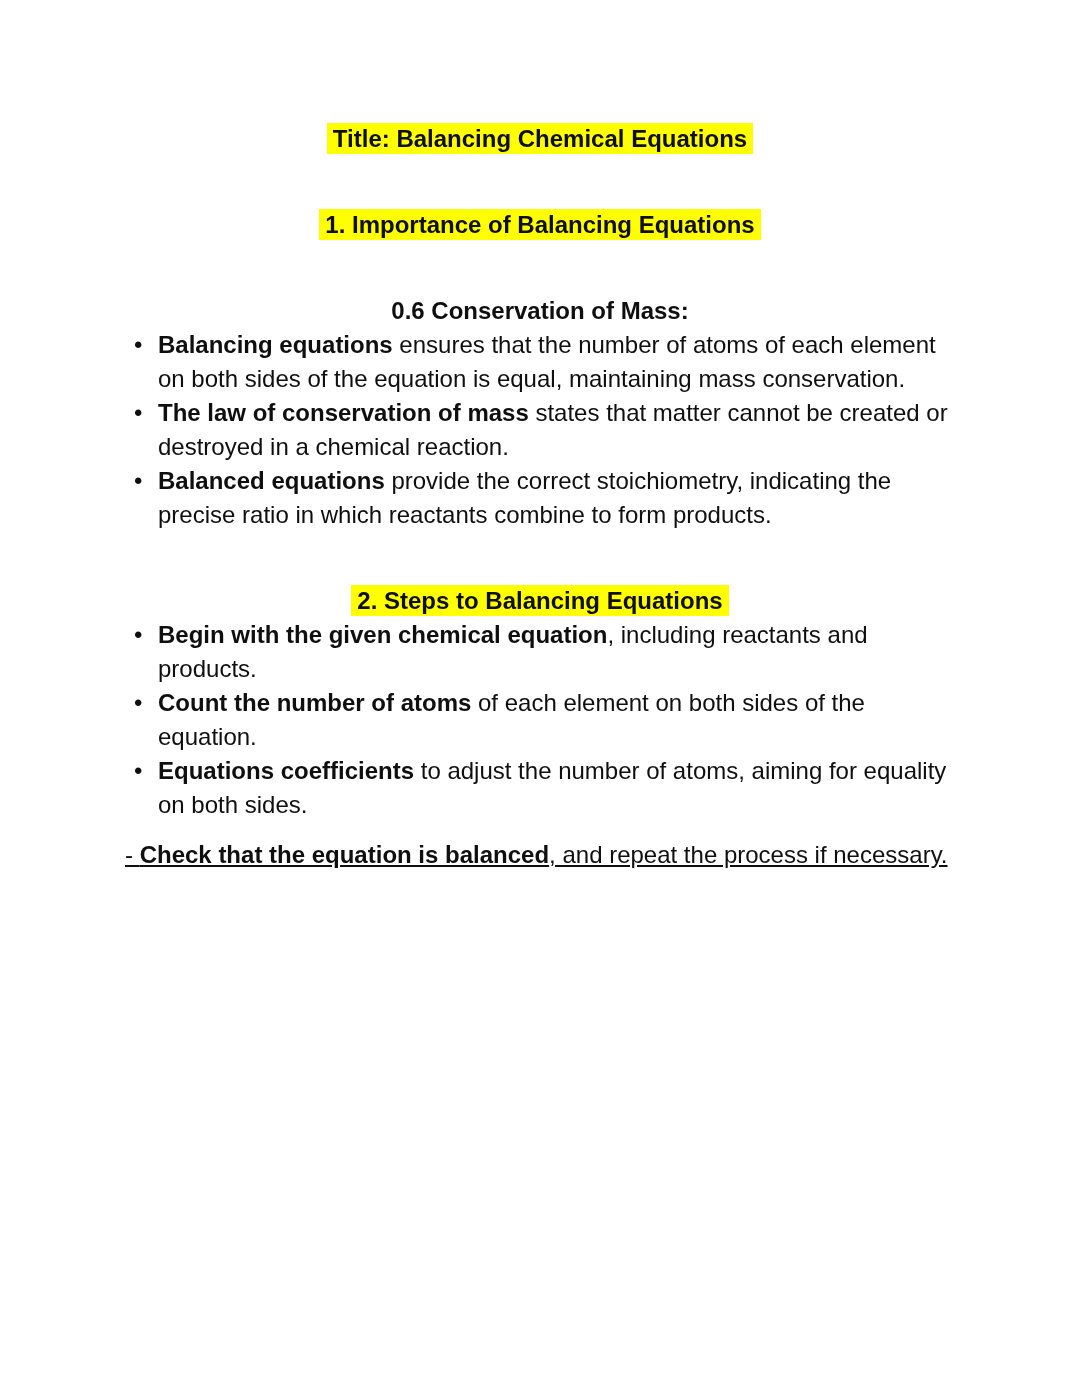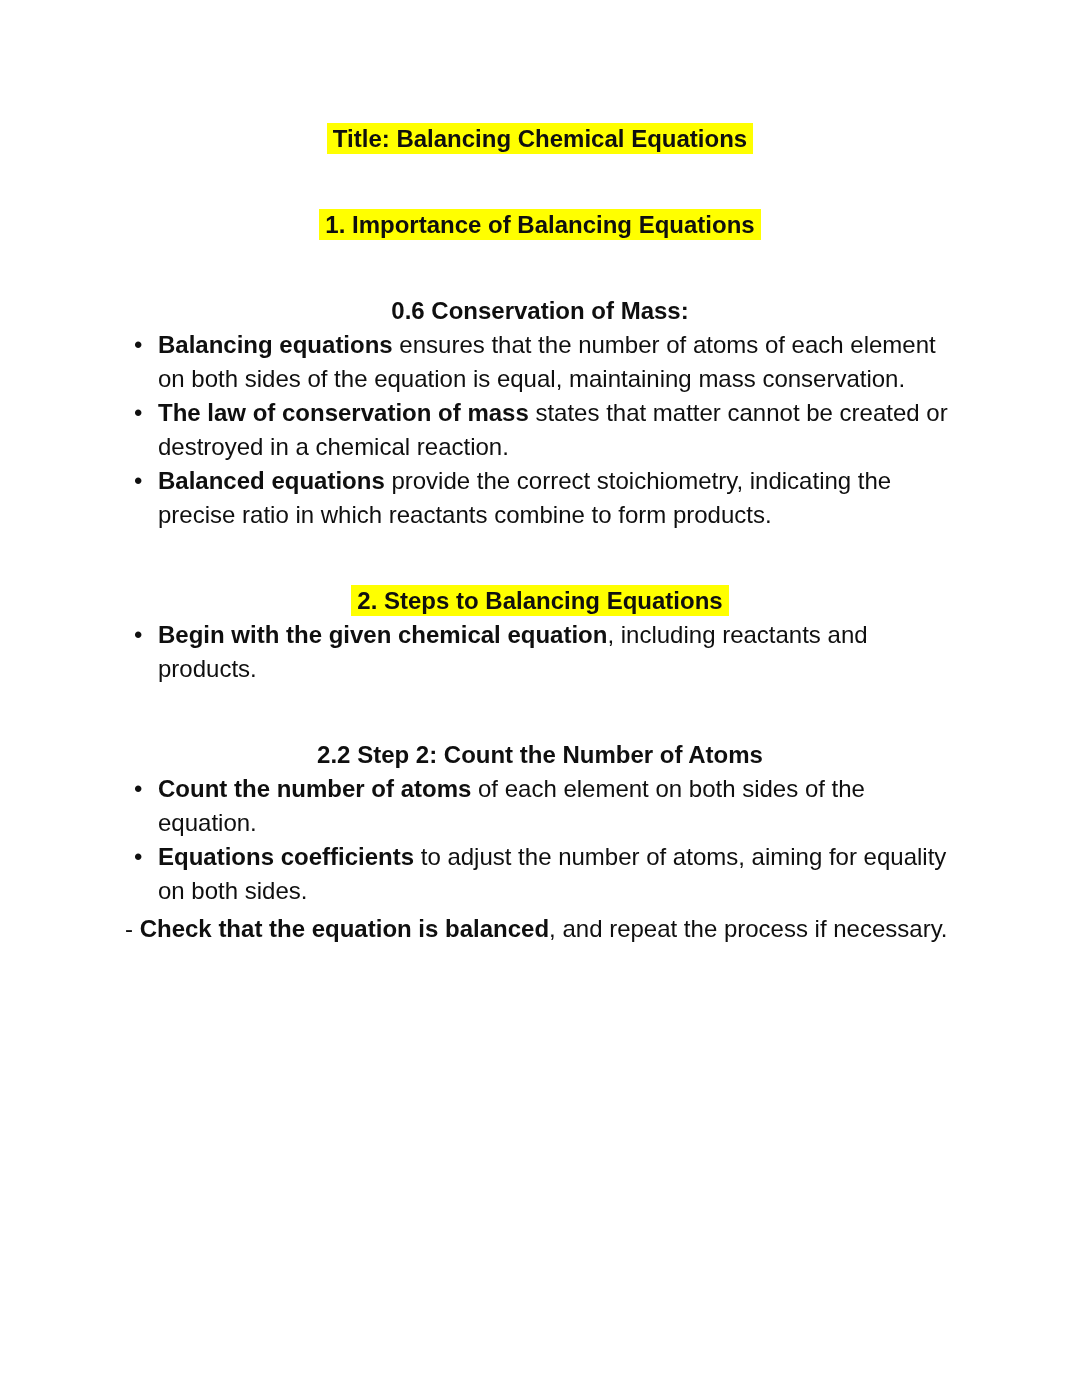--- a/index.html
+++ b/index.html
@@ -31,21 +31,21 @@
     position: relative;
     padding-left: 33px;
   }
   .bullets li::before {
     content: "\2022";
     position: absolute;
     left: 9px;
     top: 0;
   }
   b { font-weight: bold; }
-  .dash-para { margin-top: 4px; }
+  .dash-para { margin-top: 16px; text-decoration: underline; }
 </style>
 </head>
 <body>
 
 <div class="doc">
 
   <p class="heading first"><span class="hl">Title: Balancing Chemical Equations</span></p>
 
   <p class="heading"><span class="hl">1. Importance of Balancing Equations</span></p>
 
@@ -61,21 +61,20 @@
     <li><b>Balanced equations</b><span> provide the correct stoichiometry, indicating the precise ratio in which reactants combine to form products.</span></li>
   </ul>
 
   <p class="heading"><span class="hl">2. Steps to Balancing Equations</span></p>
 
 
   <ul class="bullets">
     <li><b>Begin with the given chemical equation</b><span>, including reactants and products.</span></li>
   </ul>
 
-  <p class="heading"><span>2.2 Step 2: Count the Number of Atoms</span></p>
 
   <ul class="bullets">
     <li><b>Count the number of atoms</b><span> of each element on both sides of the equation.</span></li>
   </ul>
 
 
   <ul class="bullets">
     <li><b>Equations coefficients</b><span> to adjust the number of atoms, aiming for equality on both sides.</span></li>
   </ul>
 

